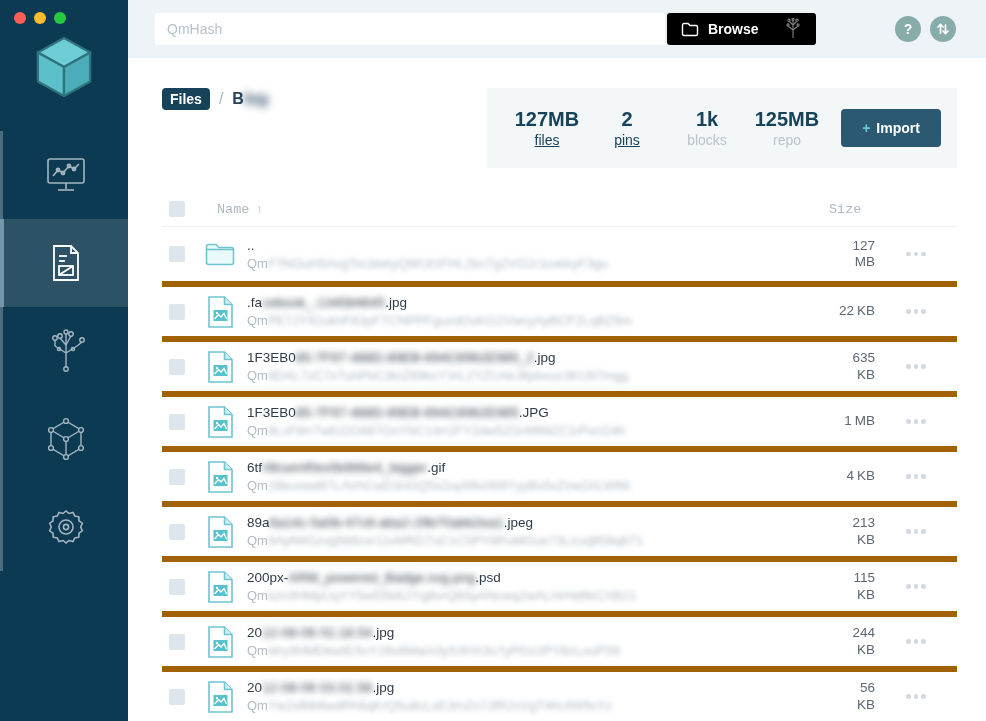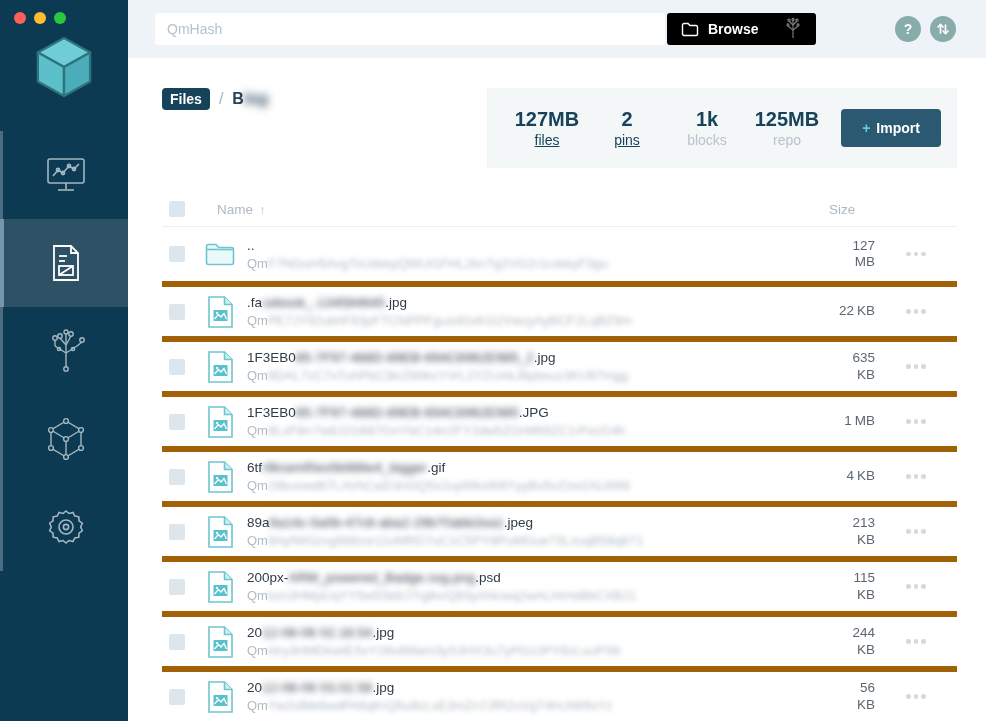--- a/index.html
+++ b/index.html
@@ -44,21 +44,21 @@
   .stat { width:80px; text-align:center; line-height:1.25; cursor:default; }
   .stat .v { font-size:20px; font-weight:600; color:#16435a; }
   .stat .l { font-size:14px; color:#16435a; }
   .stat.link .l { text-decoration:underline; cursor:pointer; }
   .stat.muted .l { color:#b9c3cb; }
   .import-btn { margin-left:auto; width:100px; height:38px; background:#2b5971; border:none; border-radius:4px; color:#fff; font-weight:bold; font-size:14px; cursor:pointer; font-family:inherit; display:flex; align-items:center; justify-content:center; gap:6px; }
   .import-btn .plus { color:#6acad3; font-weight:bold; }
 
   
   .ftable { margin-top:24px; }
-  .thead { height:34px; display:flex; align-items:center; color:#aeb8c2; font-size:13.5px; }
+  .thead { height:34px; display:flex; align-items:center; color:#aeb8c2; font-size:13.5px;font-family:Liberation Mono, monospace; }
   .cb { width:16px; height:16px; min-width:16px; background:#dce6ec; border-radius:2px; cursor:pointer; }
   .thead .cb { margin-left:7px; }
   .th-name { margin-left:32px; display:flex; gap:6px; align-items:center; cursor:pointer; }
   .sort-arrow { color:#b7c1ca; font-size:13px; }
   .th-size { margin-left:auto; width:46px; text-align:left; }
   .th-pad { width:82px; }
   .trow { height:55px; display:flex; align-items:center; border-top:6px solid #a16207; cursor:pointer; }
   .trow:first-child { border-top:1px solid #edf0f3; }
   .trow .cb { margin-left:7px; }
   .ficon { margin-left:20px; width:30px; min-width:30px; display:flex; justify-content:center; }

